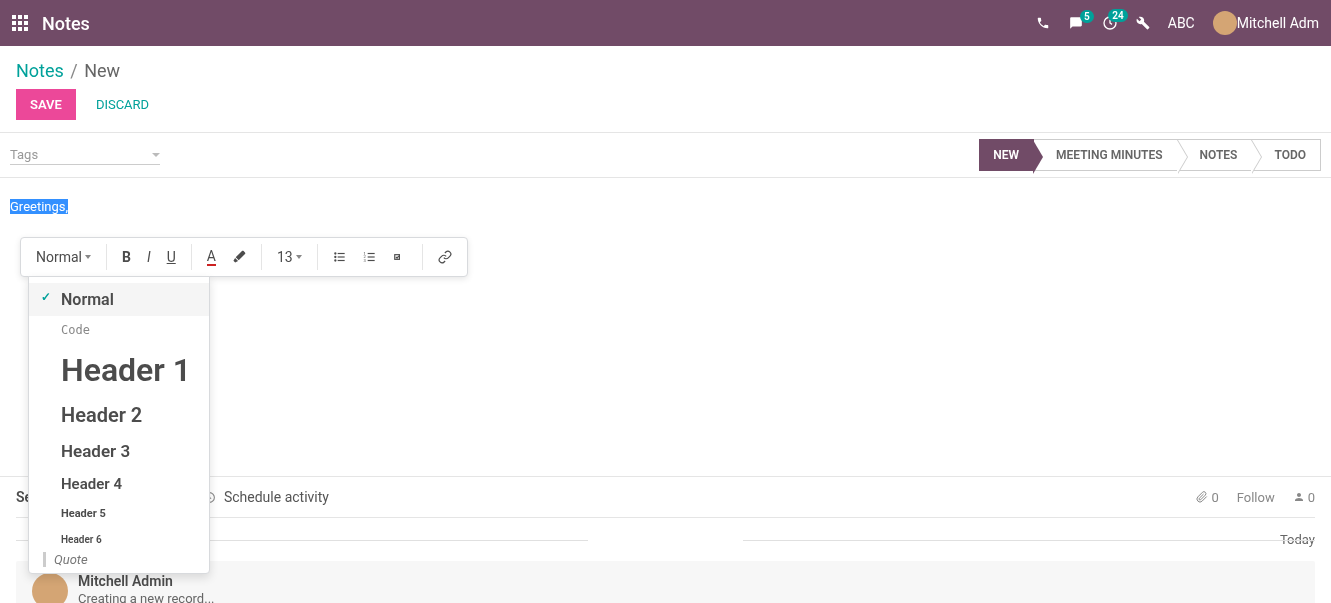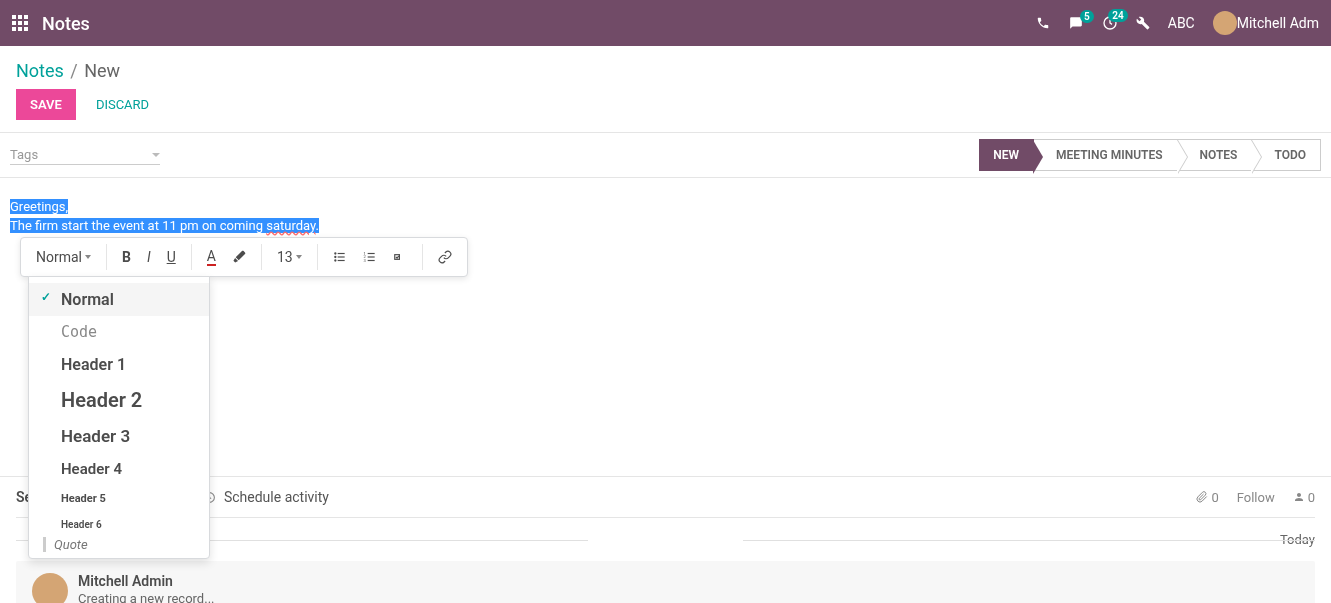--- a/index.html
+++ b/index.html
@@ -41,22 +41,22 @@
 
 .toolbar { position: absolute; left: 20px; top: 237px; background: #fff; border: 1px solid #d8dadd; border-radius: 4px; box-shadow: 0 2px 6px rgba(0,0,0,0.1); display: flex; align-items: center; padding: 6px 8px; gap: 2px; }
 .tb-sep { width: 1px; height: 26px; background: #e5e5e5; margin: 0 6px; }
 .tb-btn { padding: 4px 7px; cursor: pointer; color: #4c4c4c; font-size: 14px; display: flex; align-items: center; gap: 3px; }
 .tb-caret { width: 0; height: 0; border-left: 3px solid transparent; border-right: 3px solid transparent; border-top: 4px solid #888; }
 
 .dropdown { position: absolute; left: 28px; top: 276px; width: 182px; background: #fff; border: 1px solid #d8dadd; border-radius: 0 0 4px 4px; box-shadow: 0 4px 10px rgba(0,0,0,0.12); padding: 6px 0; z-index: 10; }
 .dd-item { padding: 7px 14px 7px 32px; cursor: pointer; position: relative; color: #4c4c4c; }
 .dd-item.sel { background: #f5f5f5; font-weight: 600; }
 .dd-item.sel::before { content: "✓"; position: absolute; left: 12px; color: #00a19a; font-size: 12px; }
-.dd-code { font-size: 15px; font-family: monospace; color: #888; }
-.dd-h1 { font-size: 16px; font-weight: 600; }
+.dd-code { font-size: 12px; font-family: monospace; color: #888; }
+.dd-h1 { font-size: 32px; font-weight: 600; }
 .dd-h2 { font-size: 20px; font-weight: 600; }
 .dd-h3 { font-size: 17px; font-weight: 600; }
 .dd-h4 { font-size: 15px; font-weight: 600; }
 .dd-h5 { font-size: 11px; font-weight: 700; }
 .dd-h6 { font-size: 10px; font-weight: 600; }
 .dd-quote { font-style: italic; border-left: 3px solid #ccc; margin-left: 14px; padding-left: 8px; color: #777; font-size: 13px; }
 
 .chatter { padding: 12px 16px; }
 .chat-actions { display: flex; align-items: center; gap: 20px; font-size: 14px; color: #555; border-bottom: 1px solid #e5e5e5; padding-bottom: 12px; }
 .ca-send { font-weight: 600; color: #4c4c4c; }
@@ -141,23 +141,20 @@
   <div class="statusbar">
     <div class="status-step active">NEW</div>
     <div class="status-step">MEETING MINUTES</div>
     <div class="status-step">NOTES</div>
     <div class="status-step">TODO</div>
   </div>
 </div>
 
 <div class="form-body">
   <div class="sel-line"><span class="sel-text">Greetings,</span></div>
-  <div class="sel-line">
-    <span class="sel-text">The firm start the event at 11 pm on coming </span><span class="sel-text" style="text-decoration: underline wavy #ff6b6b;">saturday</span><span class="sel-text">.</span>
-  </div>
 </div>
 
 <div class="toolbar">
   <div class="tb-btn">
       <span>Normal</span>
       <span class="tb-caret"></span>
     </div>
   <div class="tb-sep"></div>
   <div class="tb-btn">
       <b>B</b>

